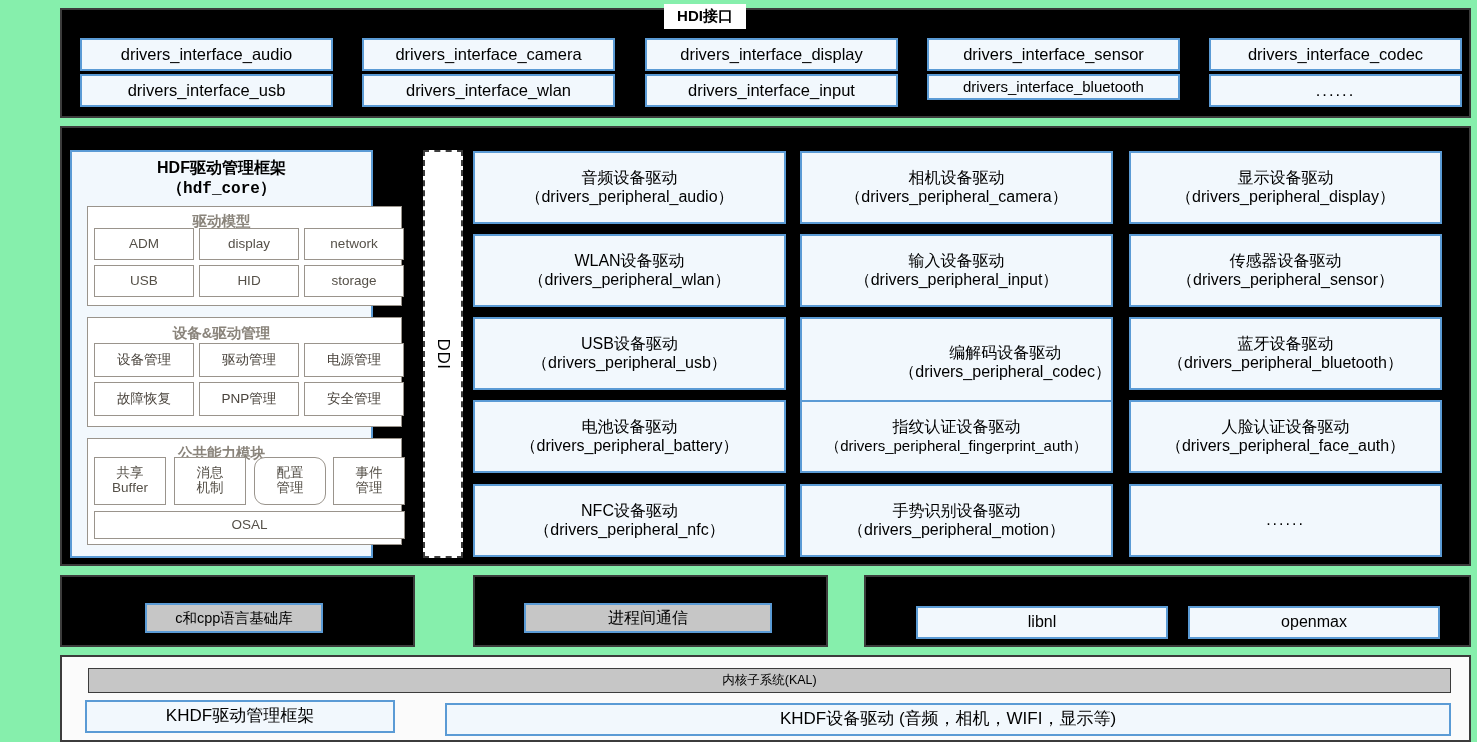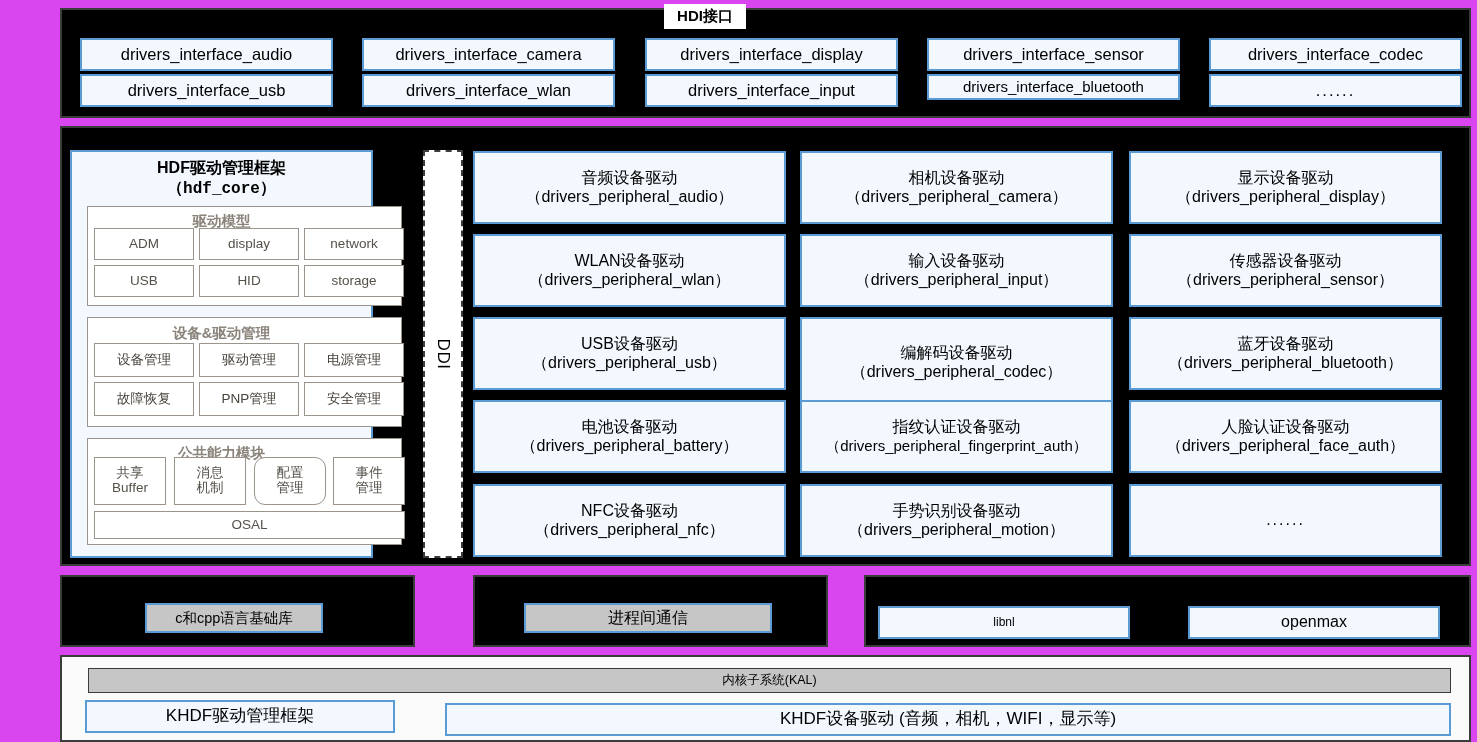--- a/index.html
+++ b/index.html
@@ -2,21 +2,21 @@
 <html><head>
 <meta charset="utf-8">
 <style>
   * { box-sizing: border-box; margin: 0; padding: 0; }
   html, body {
     width: 1477px; height: 742px;
     background: #000000;
     font-family: "Liberation Sans", "DejaVu Sans", sans-serif;
     overflow: hidden;
   }
-  #root { position: relative; width: 1477px; height: 742px; background: #d946ef; }
+  #root { position: relative; width: 1477px; height: 742px; background: #86efac; }
 
   
   .bluebox {
     background: #f2f8fd;
     border: 2px solid #5b9bd5;
     display: flex; align-items: center; justify-content: center;
     text-align: center;
     color: #000;
     line-height: 1.18;
     position: absolute;
@@ -238,21 +238,21 @@
       <span class="l2">（drivers_peripheral_sensor）</span>
     </div>
   </div>
 
   <div class="bluebox perif" style="left:473px;  top:317px; width:313px; height:73px;">
     <div>
       <span class="l1">USB设备驱动</span>
       <span class="l2">（drivers_peripheral_usb）</span>
     </div>
   </div>
-  <div class="bluebox perif" style="left:800px;  top:317px; width:313px; height:91px;">
+  <div class="bluebox perif" style="left:800px;  top:317px; width:313px; height:91px;justify-content:flex-end;">
     <div>
       <span class="l1">编解码设备驱动</span>
       <span class="l2">（drivers_peripheral_codec）</span>
     </div>
   </div>
   <div class="bluebox perif" style="left:1129px; top:317px; width:313px; height:73px;">
     <div>
       <span class="l1">蓝牙设备驱动</span>
       <span class="l2">（drivers_peripheral_bluetooth）</span>
     </div>
@@ -295,21 +295,21 @@
     </div>
   </div>
 
   <div class="frame" style="left:60px; top:575px; width:355px; height:72px;"></div>
   <div class="graybox libbox" style="left:145px; top:603px; width:178px; height:30px;">c和cpp语言基础库</div>
 
   <div class="frame" style="left:473px; top:575px; width:355px; height:72px;"></div>
   <div class="graybox libbox" style="left:524px; top:603px; width:248px; height:30px; font-size:16px;">进程间通信</div>
 
   <div class="frame" style="left:864px; top:575px; width:607px; height:72px;"></div>
-  <div class="bluebox libbox" style="left:878px; top:606px; width:252px; height:33px; font-size:12px;">libnl</div>
+  <div class="bluebox libbox" style="left:916px; top:606px; width:252px; height:33px; font-size:16px;">libnl</div>
   <div class="bluebox libbox" style="left:1188px; top:606px; width:252px; height:33px; font-size:16px;">openmax</div>
 
   <div id="kernel" style="left:60px; top:655px; width:1411px; height:87px;"></div>
 
   <div id="kal-bar" style="left:88px; top:668px; width:1363px; height:25px;">内核子系统(KAL)</div>
 
   <div class="bluebox" style="left:85px; top:700px; width:310px; height:33px; font-size:17px;">KHDF驱动管理框架</div>
   <div class="bluebox" style="left:445px; top:703px; width:1006px; height:33px; font-size:17px;">KHDF设备驱动 (音频，相机，WIFI，显示等)</div>
 
 </div>

